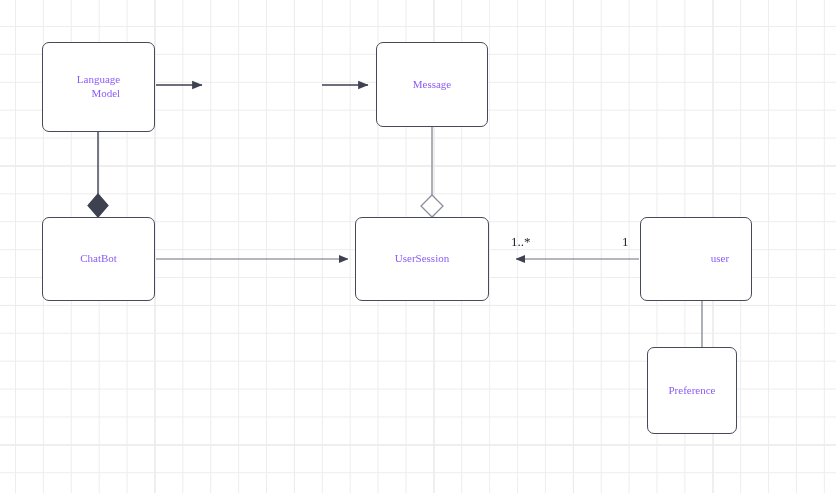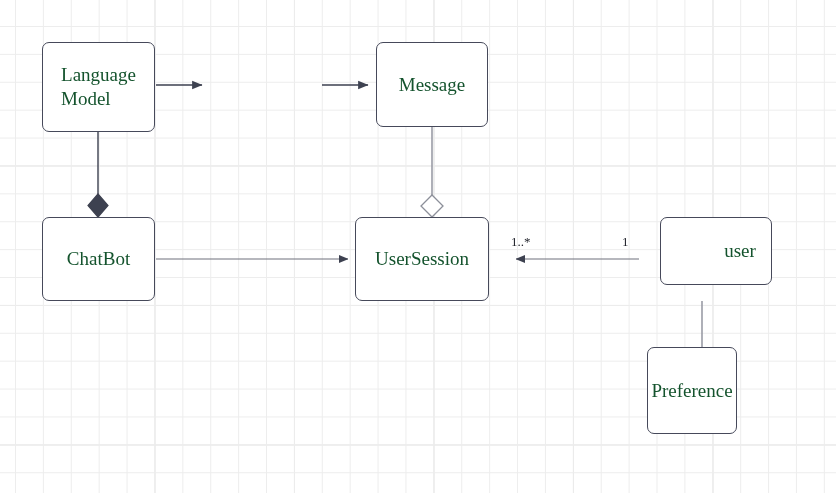--- a/index.html
+++ b/index.html
@@ -40,23 +40,23 @@
   }
   .node {
     position: absolute;
     box-sizing: border-box;
     background: #ffffff;
     border: 1.6px solid #46495a;
     border-radius: 7px;
     display: flex;
     align-items: center;
     justify-content: center;
-    text-align: left;
-    color: #14532d;
-    font-size: 19px;
+    text-align: right;
+    color: #8b5cf6;
+    font-size: 11px;
     line-height: 1.25;
     font-family: "Liberation Serif", "DejaVu Serif", serif;
   }
   .node-label {
     display: block;
     white-space: pre-line;
     padding: 0 6px;
   }
   .edge-label {
     position: absolute;
@@ -123,21 +123,21 @@
   </div>
 
   <div class="node" style="left:42px; top:217px; width:113px; height:84px;">
     <span class="node-label">ChatBot</span>
   </div>
 
   <div class="node" style="left:355px; top:217px; width:134px; height:84px;">
     <span class="node-label">UserSession</span>
   </div>
 
-  <div class="node" style="left:660px; top:217px; width:112px; height:68px;padding-left:48px;">
+  <div class="node" style="left:640px; top:217px; width:112px; height:84px;padding-left:48px;">
     <span class="node-label">user</span>
   </div>
 
   <div class="node" style="left:647px; top:347px; width:90px; height:87px;">
     <span class="node-label">Preference</span>
   </div>
 
   <div class="edge-label" style="left:511px; top:234px;">1..*</div>
 
   <div class="edge-label" style="left:622px; top:234px;">1</div>

